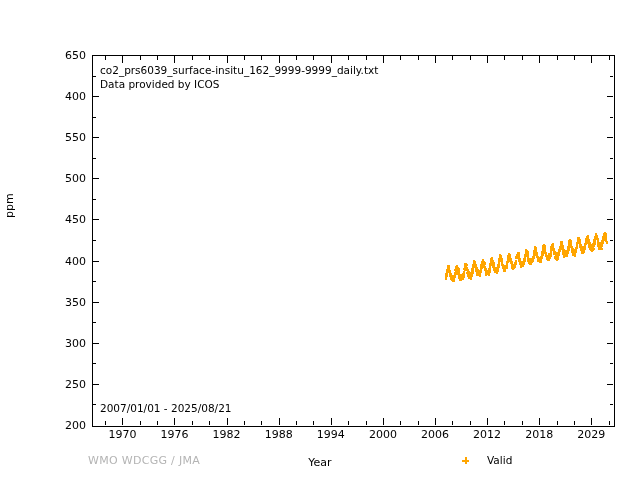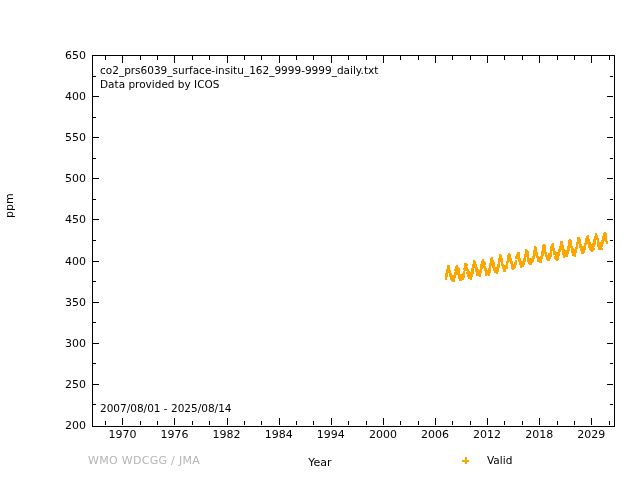--- a/index.html
+++ b/index.html
@@ -199,21 +199,21 @@
 </head>
 <body>
 
 <div id="stage">
 
 
   <div id="plot-frame">
     <div id="plot-inner">
       <div class="annot" id="annot-file">co2_prs6039_surface-insitu_162_9999-9999_daily.txt</div>
       <div class="annot" id="annot-prov">Data provided by ICOS</div>
-      <div class="annot" id="annot-range">2007/08/01 - 2025/08/14</div>
+      <div class="annot" id="annot-range">2007/01/01 - 2025/08/21</div>
       <div id="data-layer">
           <div class="pt" style="left: 351.7px; top: 221.9px; background: rgb(255, 165, 0);"></div>
           <div class="pt" style="left: 351.8px; top: 221.2px; background: rgb(255, 165, 0);"></div>
           <div class="pt" style="left: 351.9px; top: 222.1px; background: rgb(255, 165, 0);"></div>
           <div class="pt" style="left: 351.9px; top: 218.6px; background: rgb(255, 165, 0);"></div>
           <div class="pt" style="left: 352px; top: 221.4px; background: rgb(255, 165, 0);"></div>
           <div class="pt" style="left: 352.1px; top: 217px; background: rgb(255, 165, 0);"></div>
           <div class="pt" style="left: 352.2px; top: 220.5px; background: rgb(255, 165, 0);"></div>
           <div class="pt" style="left: 352.3px; top: 221.6px; background: rgb(255, 165, 0);"></div>
           <div class="pt" style="left: 352.4px; top: 221.7px; background: rgb(255, 165, 0);"></div>
@@ -2106,21 +2106,21 @@
       <div class="ylabel-tick" style="top: 159.444px;">450</div>
       <div class="ylabel-tick" style="top: 118.333px;">500</div>
       <div class="ylabel-tick" style="top: 77.2222px;">550</div>
       <div class="ylabel-tick" style="top: 36.1111px;">400</div>
       <div class="ylabel-tick" style="top: -5px;">650</div>
     </div>
   <div id="x-tick-labels">
       <div class="xlabel-tick" style="left: 30.3917px;">1970</div>
       <div class="xlabel-tick" style="left: 82.4917px;">1976</div>
       <div class="xlabel-tick" style="left: 134.592px;">1982</div>
-      <div class="xlabel-tick" style="left: 186.692px;">1984</div>
+      <div class="xlabel-tick" style="left: 186.692px;">1988</div>
       <div class="xlabel-tick" style="left: 238.792px;">1994</div>
       <div class="xlabel-tick" style="left: 290.892px;">2000</div>
       <div class="xlabel-tick" style="left: 342.992px;">2006</div>
       <div class="xlabel-tick" style="left: 395.092px;">2012</div>
       <div class="xlabel-tick" style="left: 447.192px;">2018</div>
       <div class="xlabel-tick" style="left: 499.292px;">2029</div>
     </div>
 
   <div id="ylabel-title">ppm</div>
   <div id="xlabel-title">Year</div>

